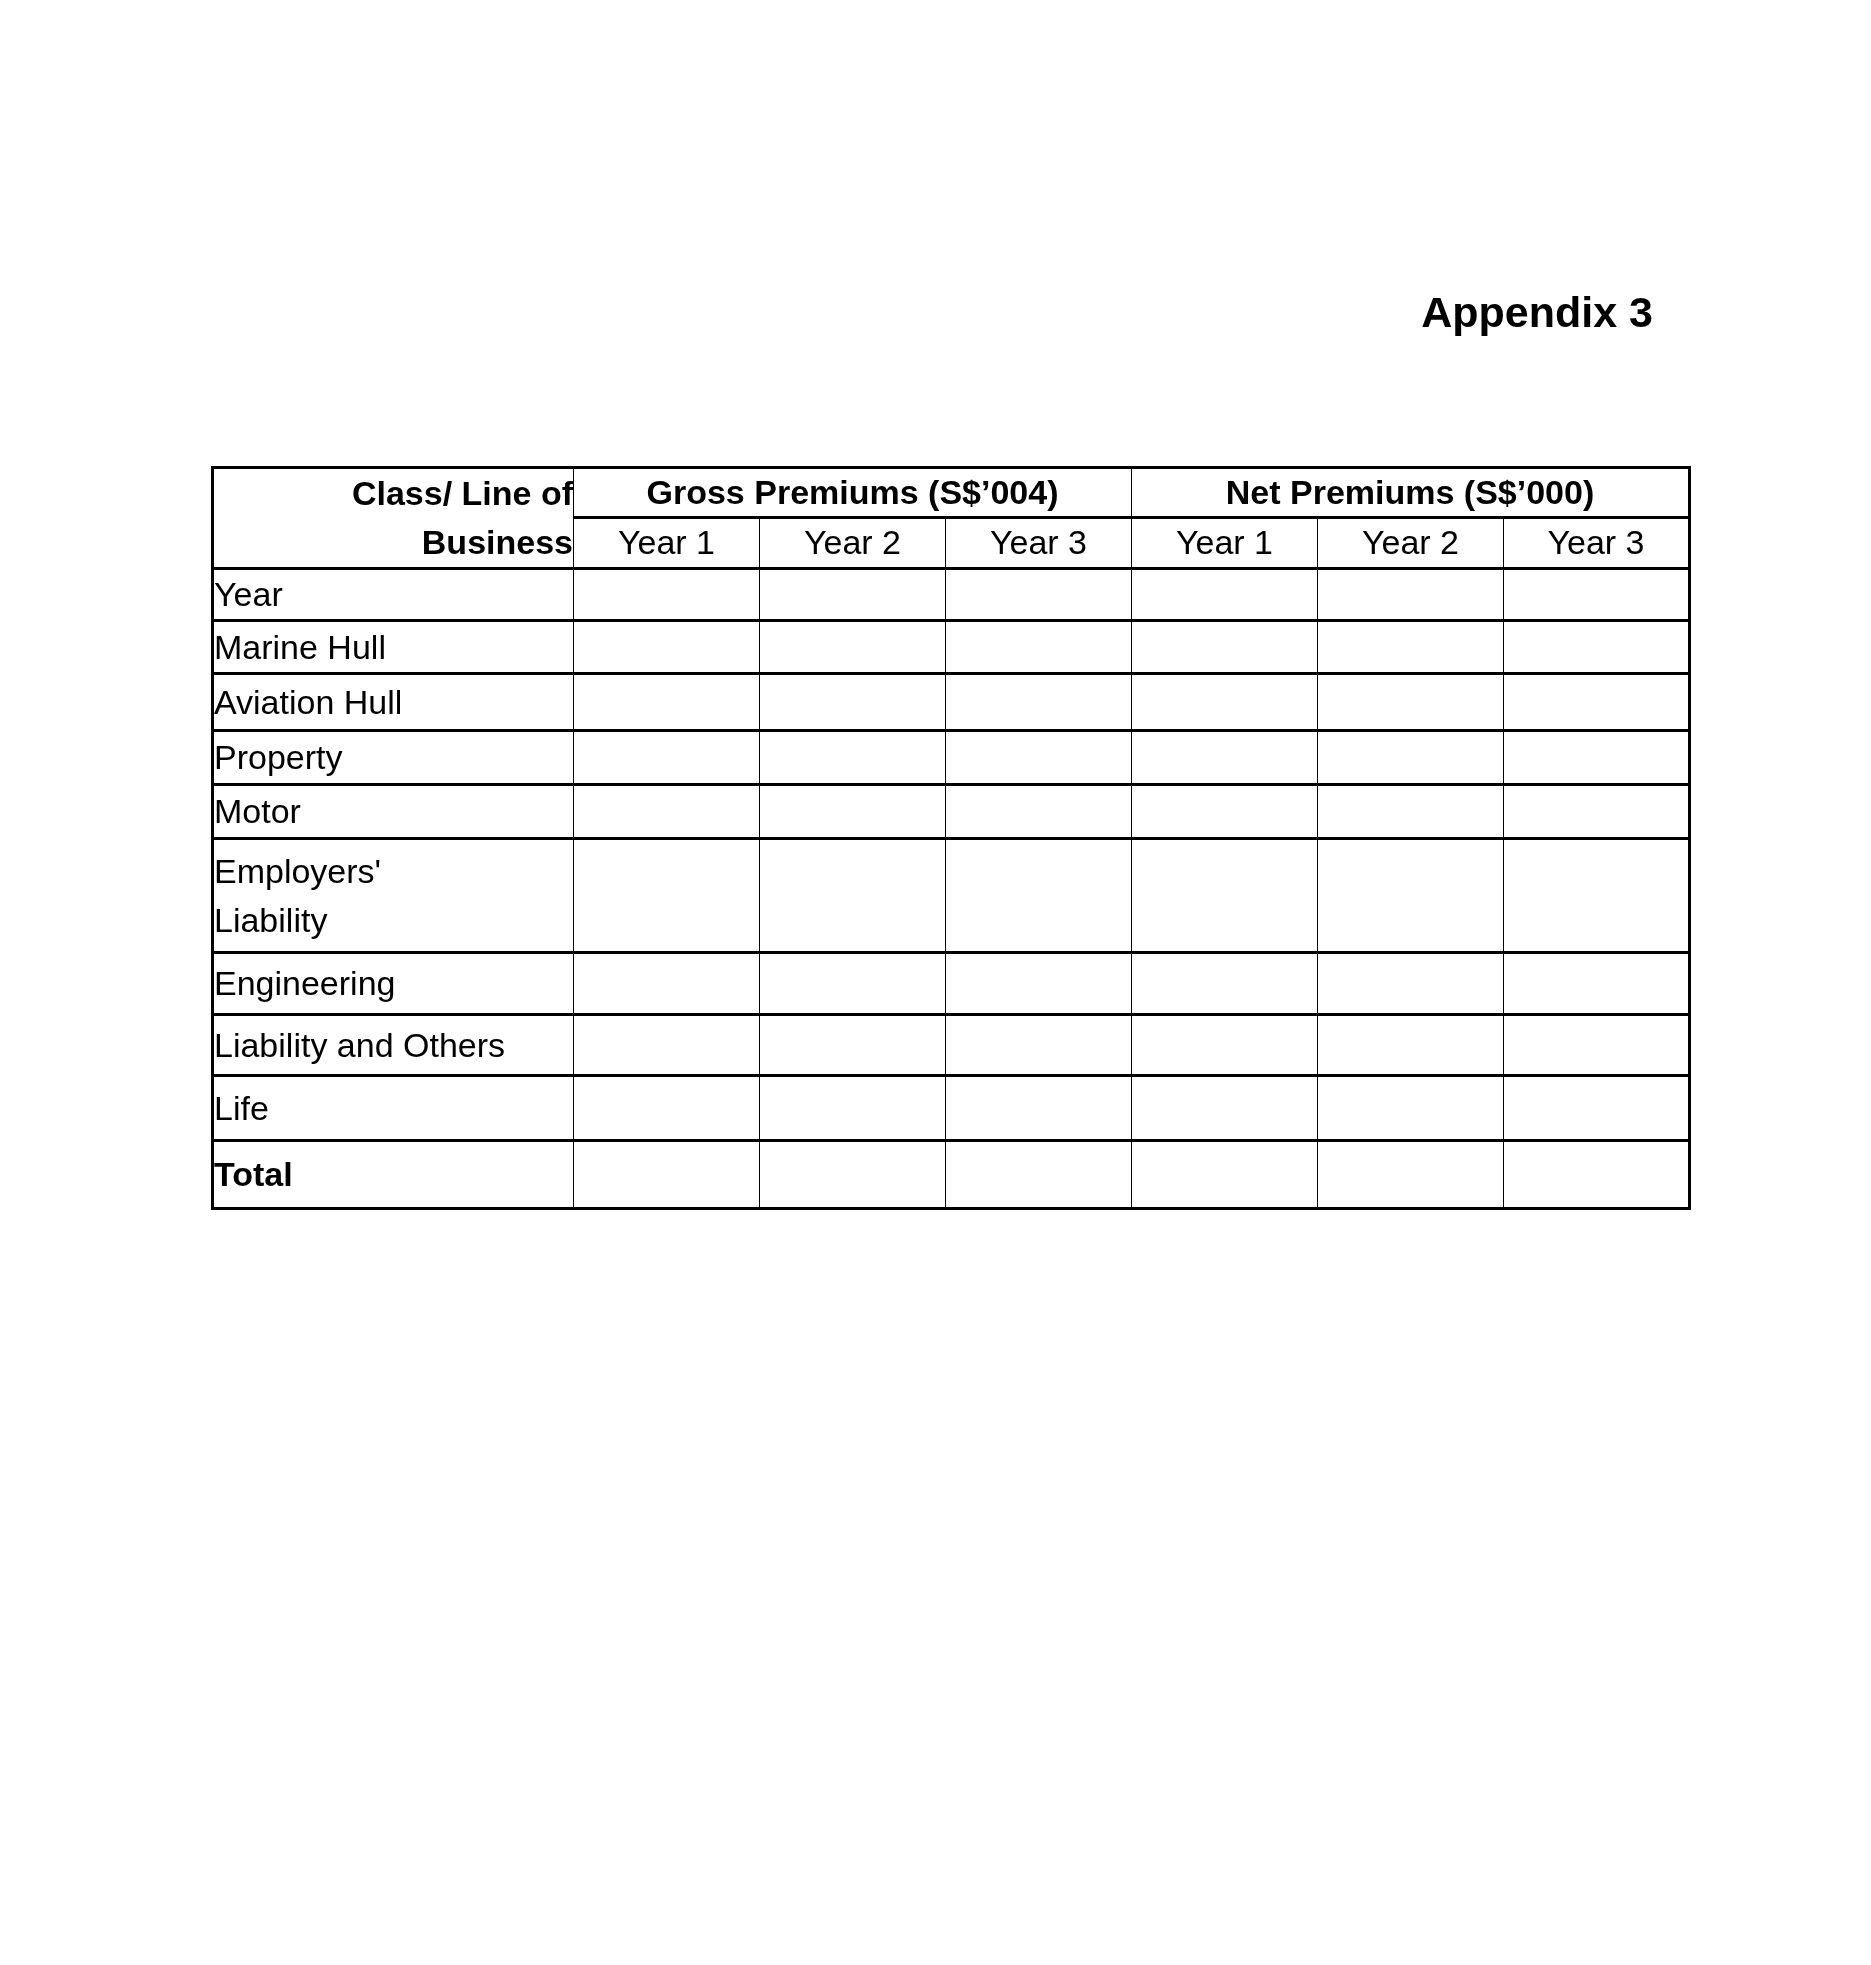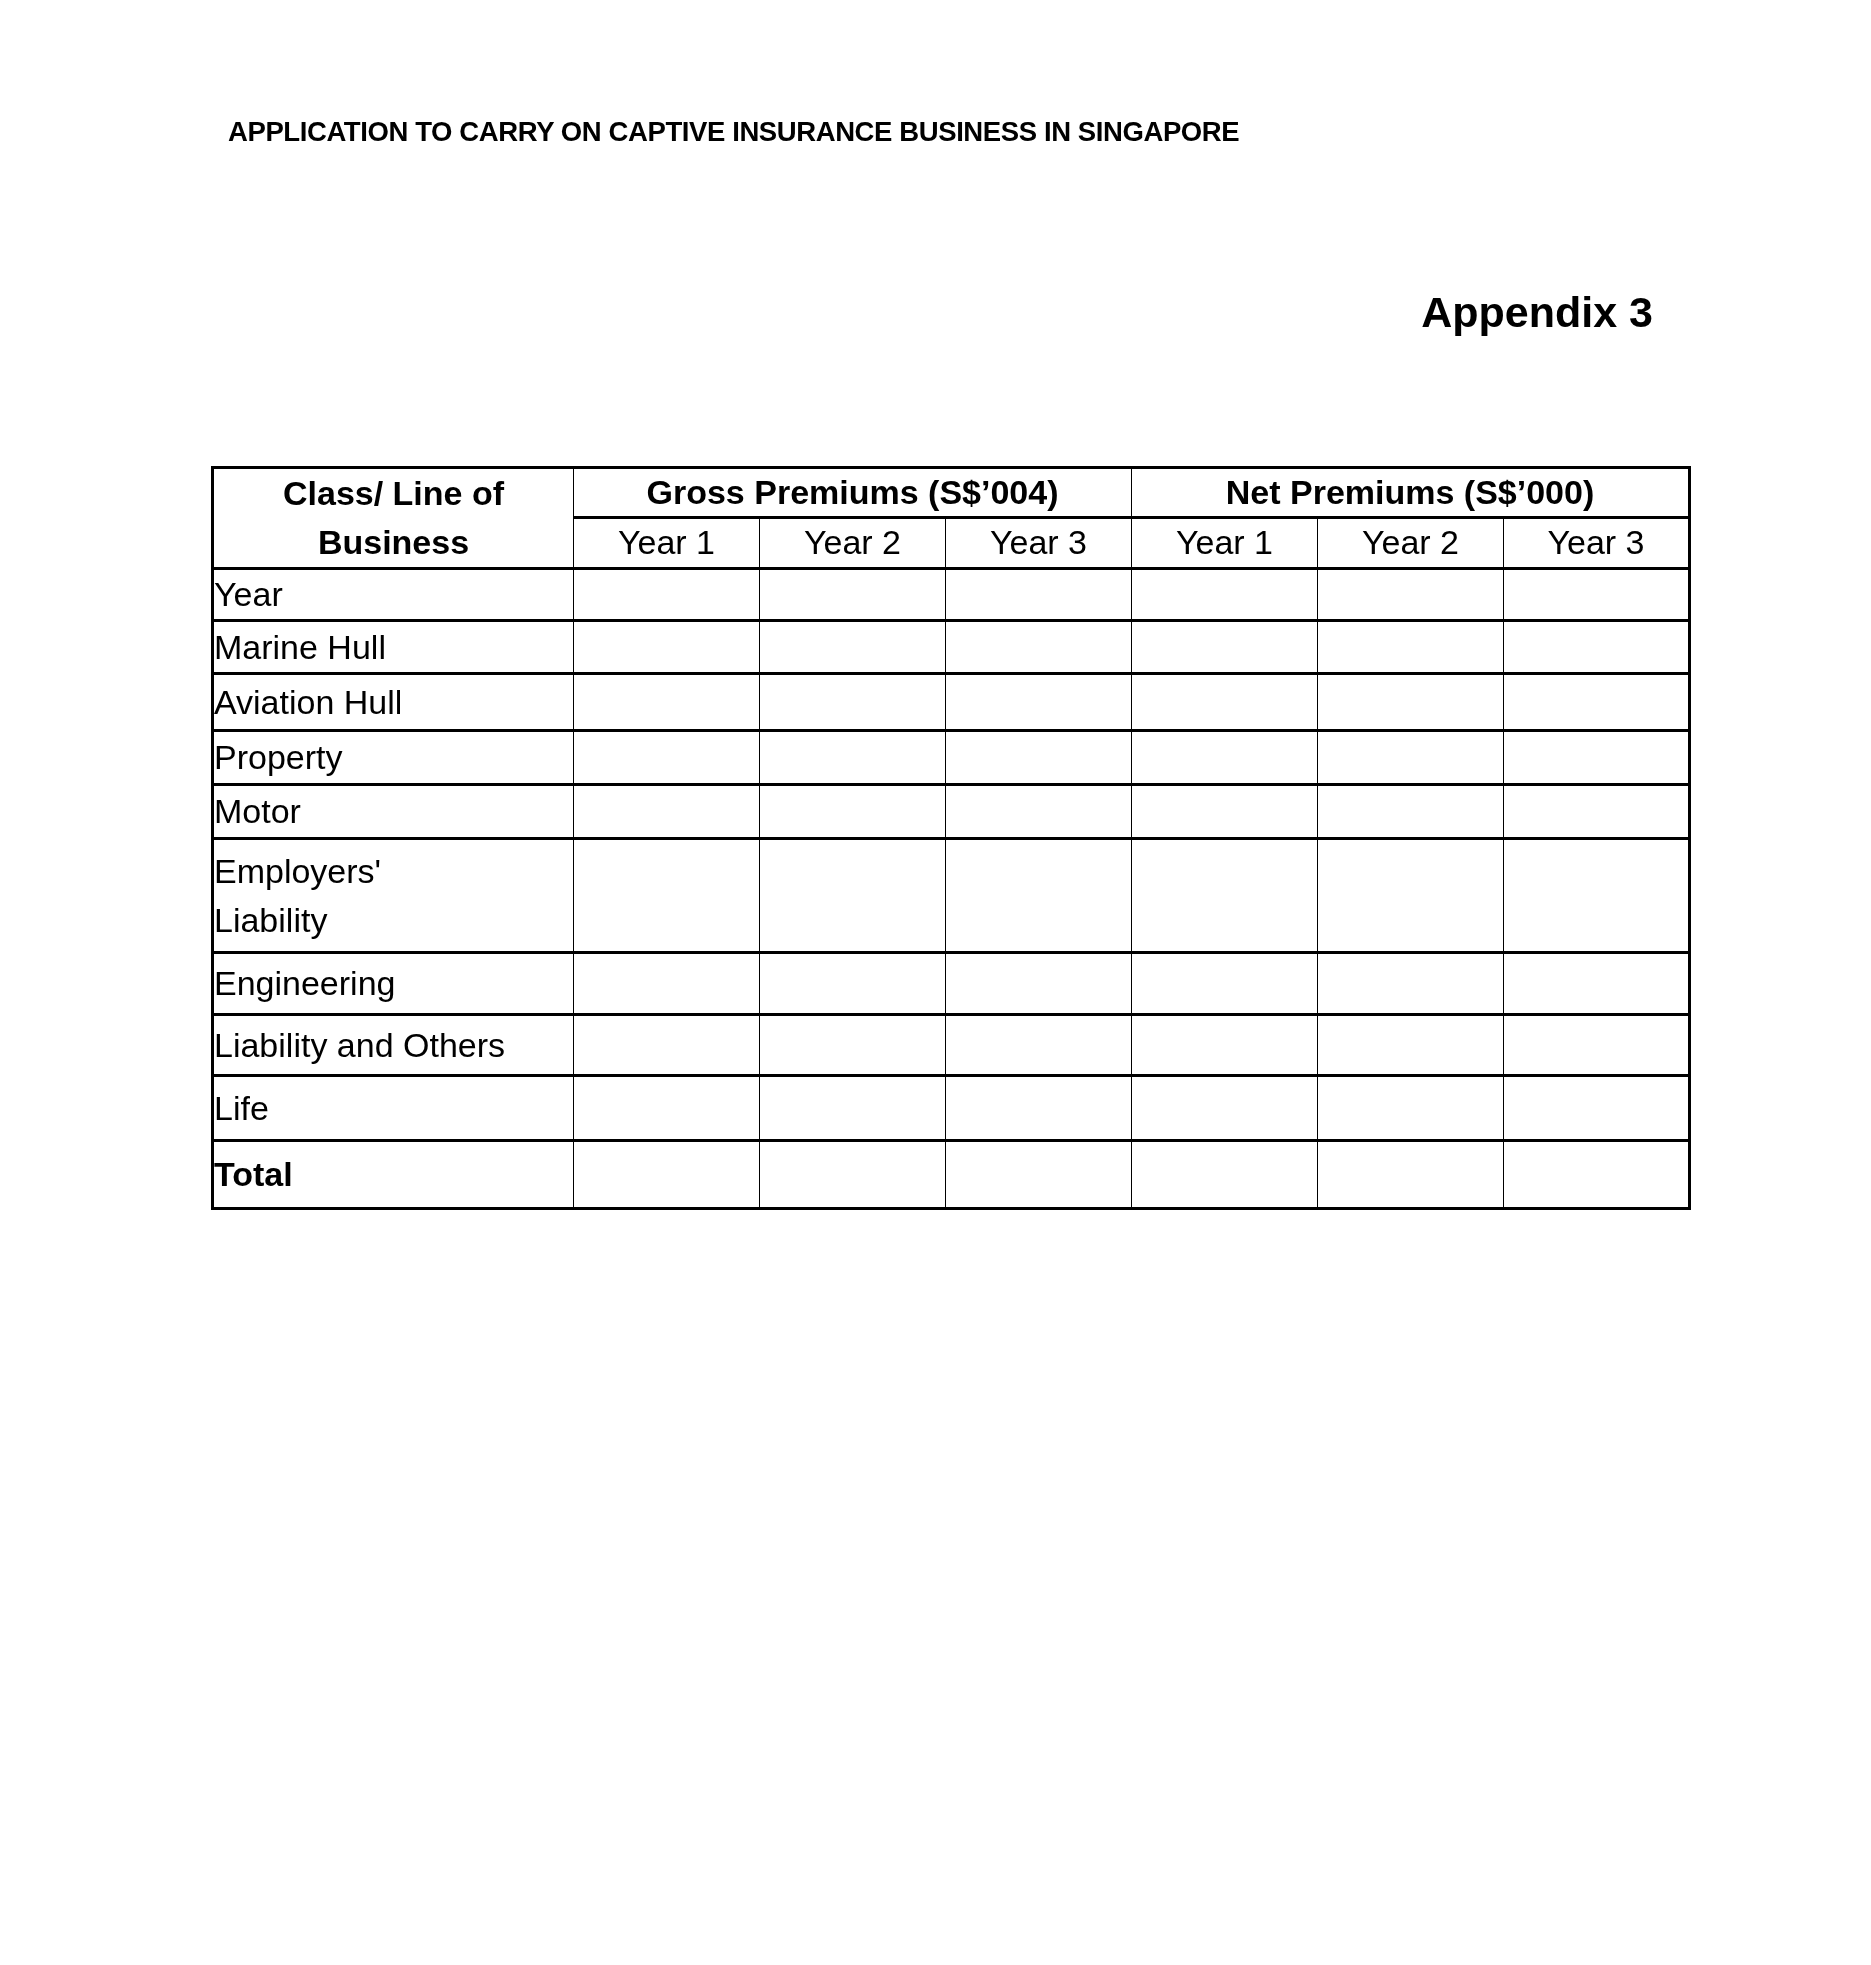--- a/index.html
+++ b/index.html
@@ -56,21 +56,21 @@
     border-right: 1.6px solid #000;
     border-top: 3.1px solid #000;
     border-bottom: 3.1px solid #000;
     padding: 0;
     overflow: hidden;
   }
   tr.group-header-row { height: 45px; }
   tr.year-header-row  { height: 46px; }
   .col1-header {
     font-weight: 700;
-    text-align: center;
+    text-align: right;
     vertical-align: middle;
     white-space: pre-line;
     line-height: 49px;
     border-bottom-width: 3.1px;
   }
   .group-header {
     font-weight: 700;
     text-align: center;
     vertical-align: middle;
     border-bottom-width: 2px;
@@ -91,21 +91,20 @@
     font-weight: 400;
   }
   .label-cell.bold { font-weight: 700; }
   .value-cell { background: #ffffff; }
 </style>
 </head>
 <body>
 
 <div class="page">
 
-  <div class="doc-header">APPLICATION TO CARRY ON CAPTIVE INSURANCE BUSINESS IN SINGAPORE</div>
 
   <div class="appendix-label">Appendix 3</div>
 
 
   <table class="premiums-table">
     <colgroup>
       <col style="width:361px">
       <col style="width:186px">
       <col style="width:186px">
       <col style="width:186px">

